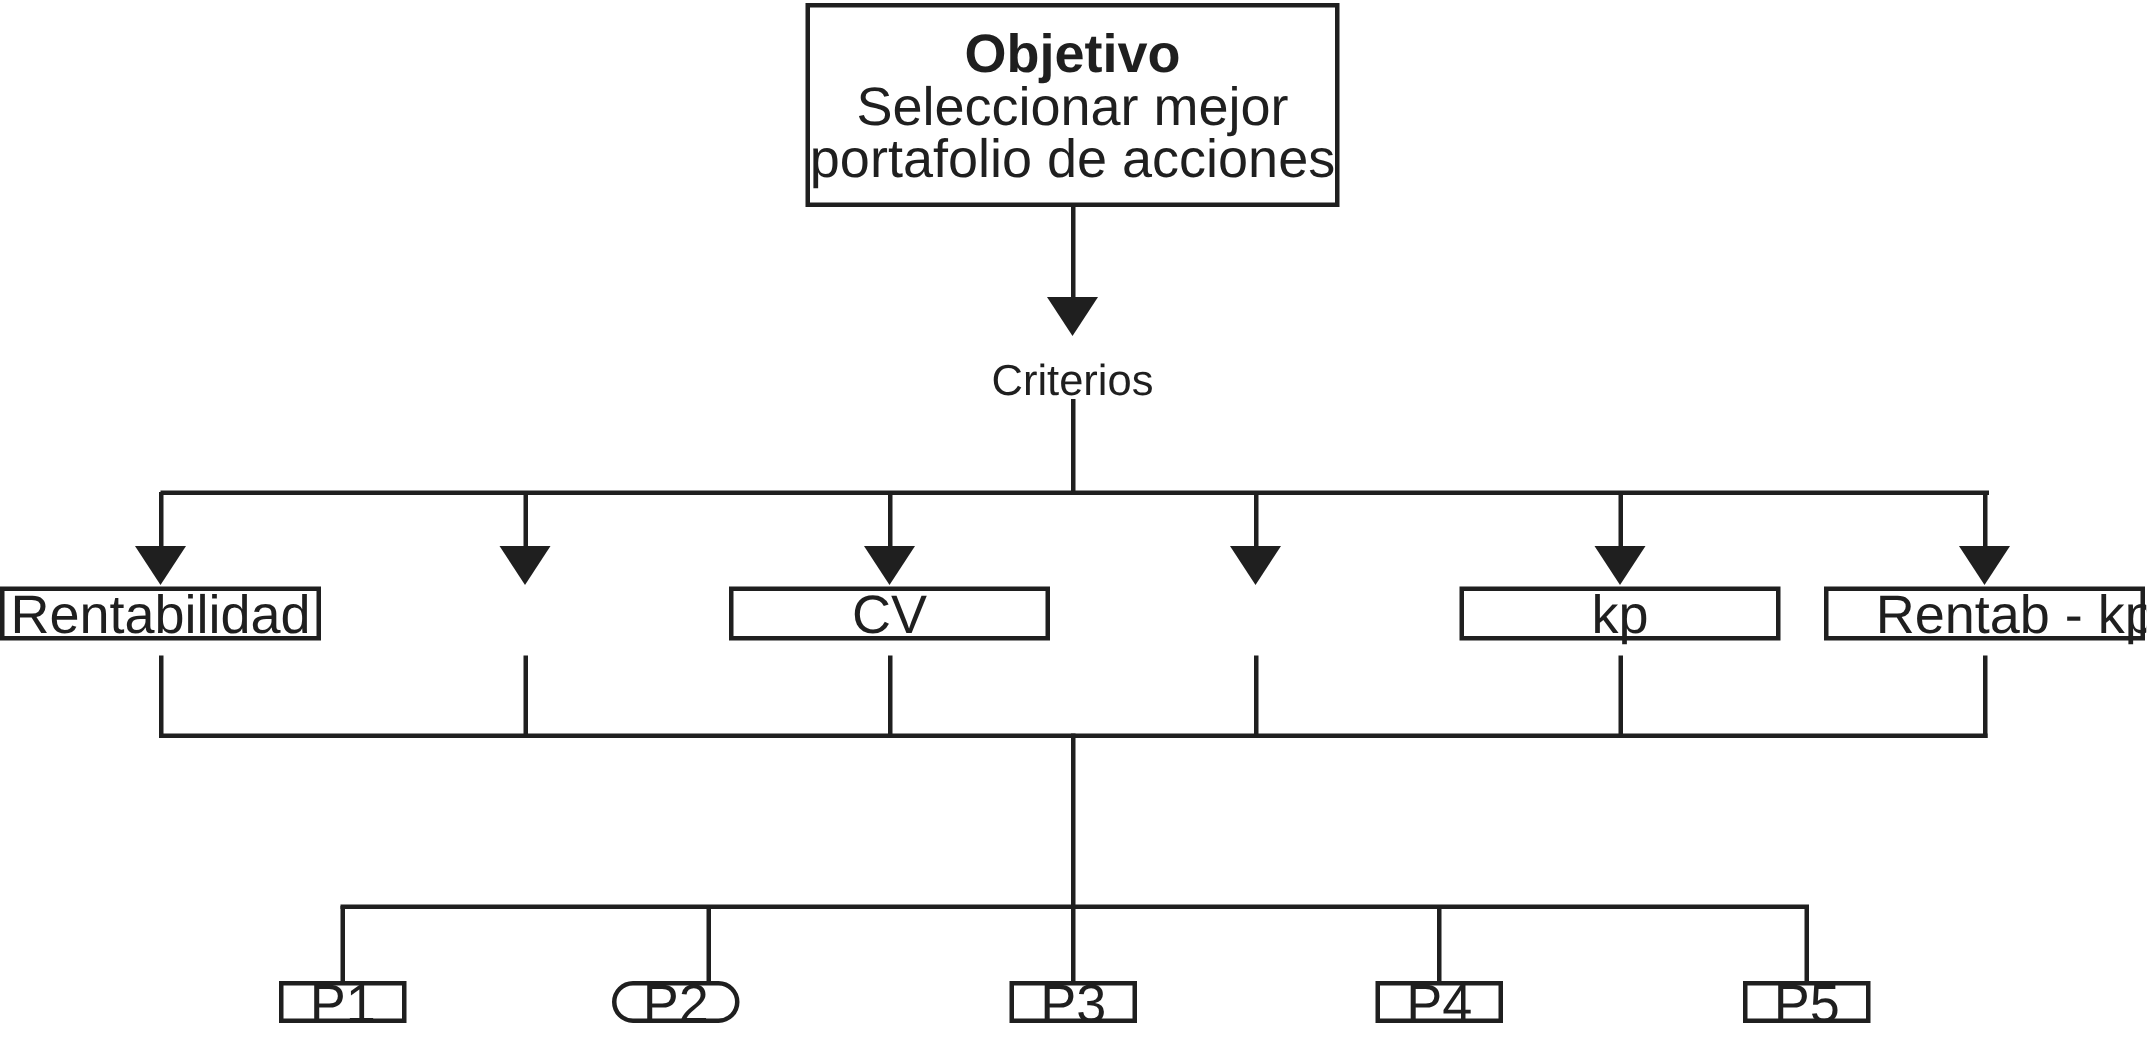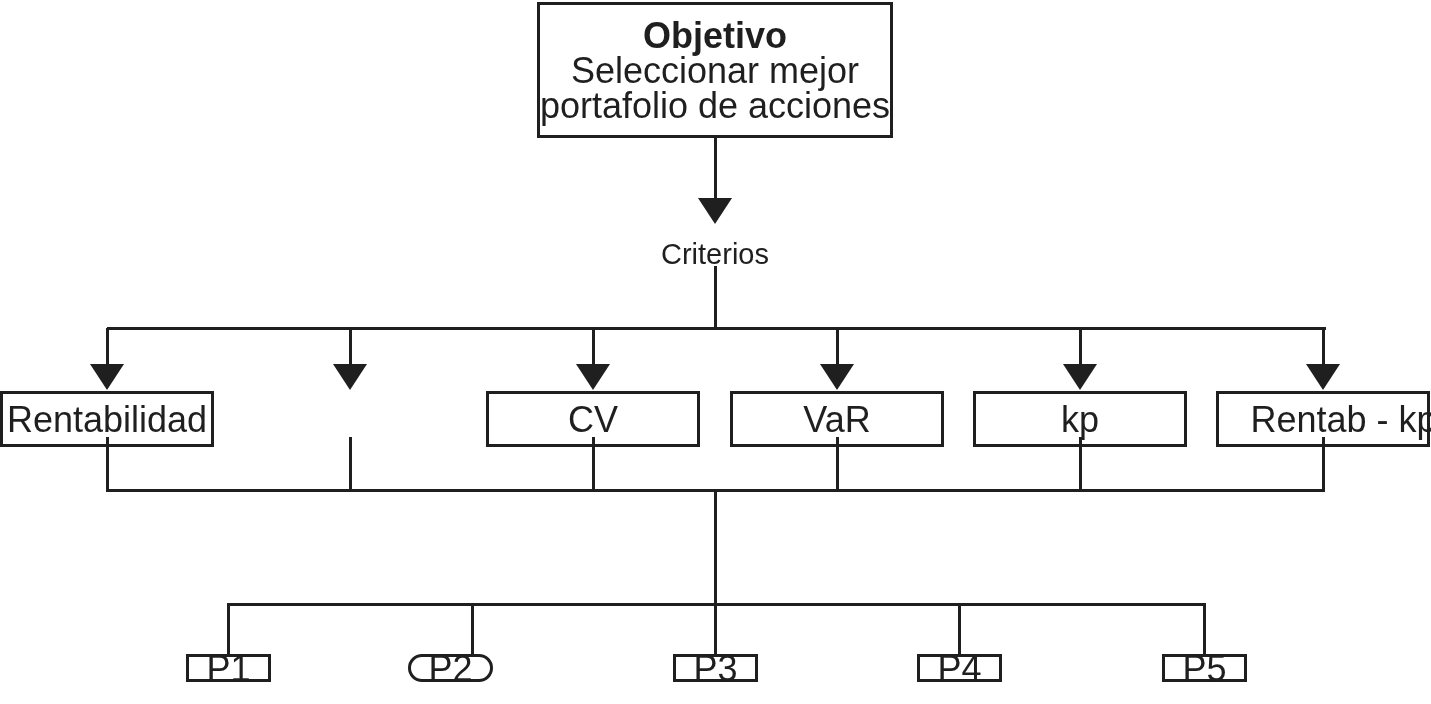--- a/index.html
+++ b/index.html
@@ -44,21 +44,21 @@
     flex-direction:column;
   }
   .goal-title{font-weight:bold;}
   .free-label{
     position:absolute;
     text-align:center;
     font-size:29px;line-height:34px;
   }
   #criterios-label{left:615px;top:237px;width:200px;}
   
-  .crit-box{width:214px;height:56px;top:391px;}
+  .crit-box{width:214px;height:36px;top:391px;}
   
   .alt-box{width:85px;height:28px;top:654px;}
 </style>
 </head>
 <body>
 
 <div class="canvas">
 
   <div class="box goal-box">
     <div class="goal-title">Objetivo</div>
@@ -88,23 +88,20 @@
 
   <div class="line vline" style="left:592px;top:328px;height:39px;"></div>
   <div class="arrowhead" style="left:576px;top:364px;"></div>
   <div class="box crit-box" style="left:486px;">
     <span>CV</span>
   </div>
   <div class="line vline" style="left:592px;top:437px;height:55px;"></div>
 
   <div class="line vline" style="left:836px;top:328px;height:39px;"></div>
   <div class="arrowhead" style="left:820px;top:364px;"></div>
-  <div class="box crit-box" style="left:730px;">
-    <span>VaR</span>
-  </div>
   <div class="line vline" style="left:836px;top:437px;height:55px;"></div>
 
   <div class="line vline" style="left:1079px;top:328px;height:39px;"></div>
   <div class="arrowhead" style="left:1063px;top:364px;"></div>
   <div class="box crit-box" style="left:973px;">
     <span>kp</span>
   </div>
   <div class="line vline" style="left:1079px;top:437px;height:55px;"></div>
 
   <div class="line vline" style="left:1322px;top:328px;height:39px;"></div>

